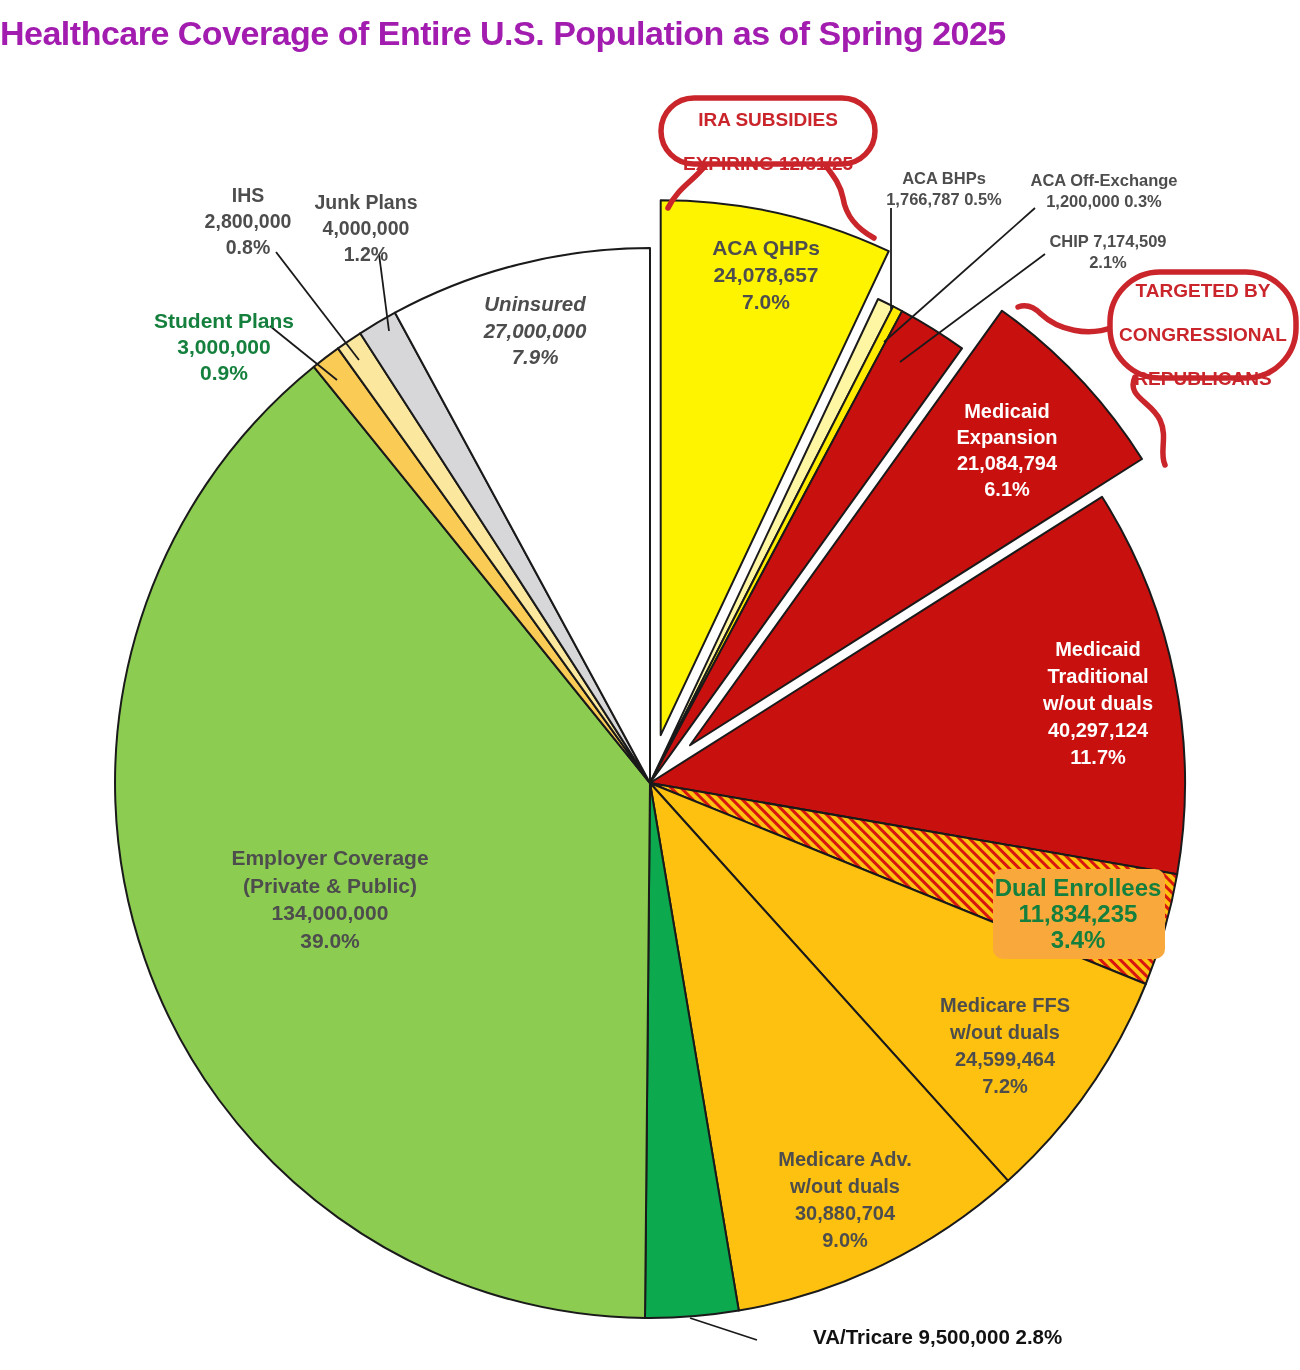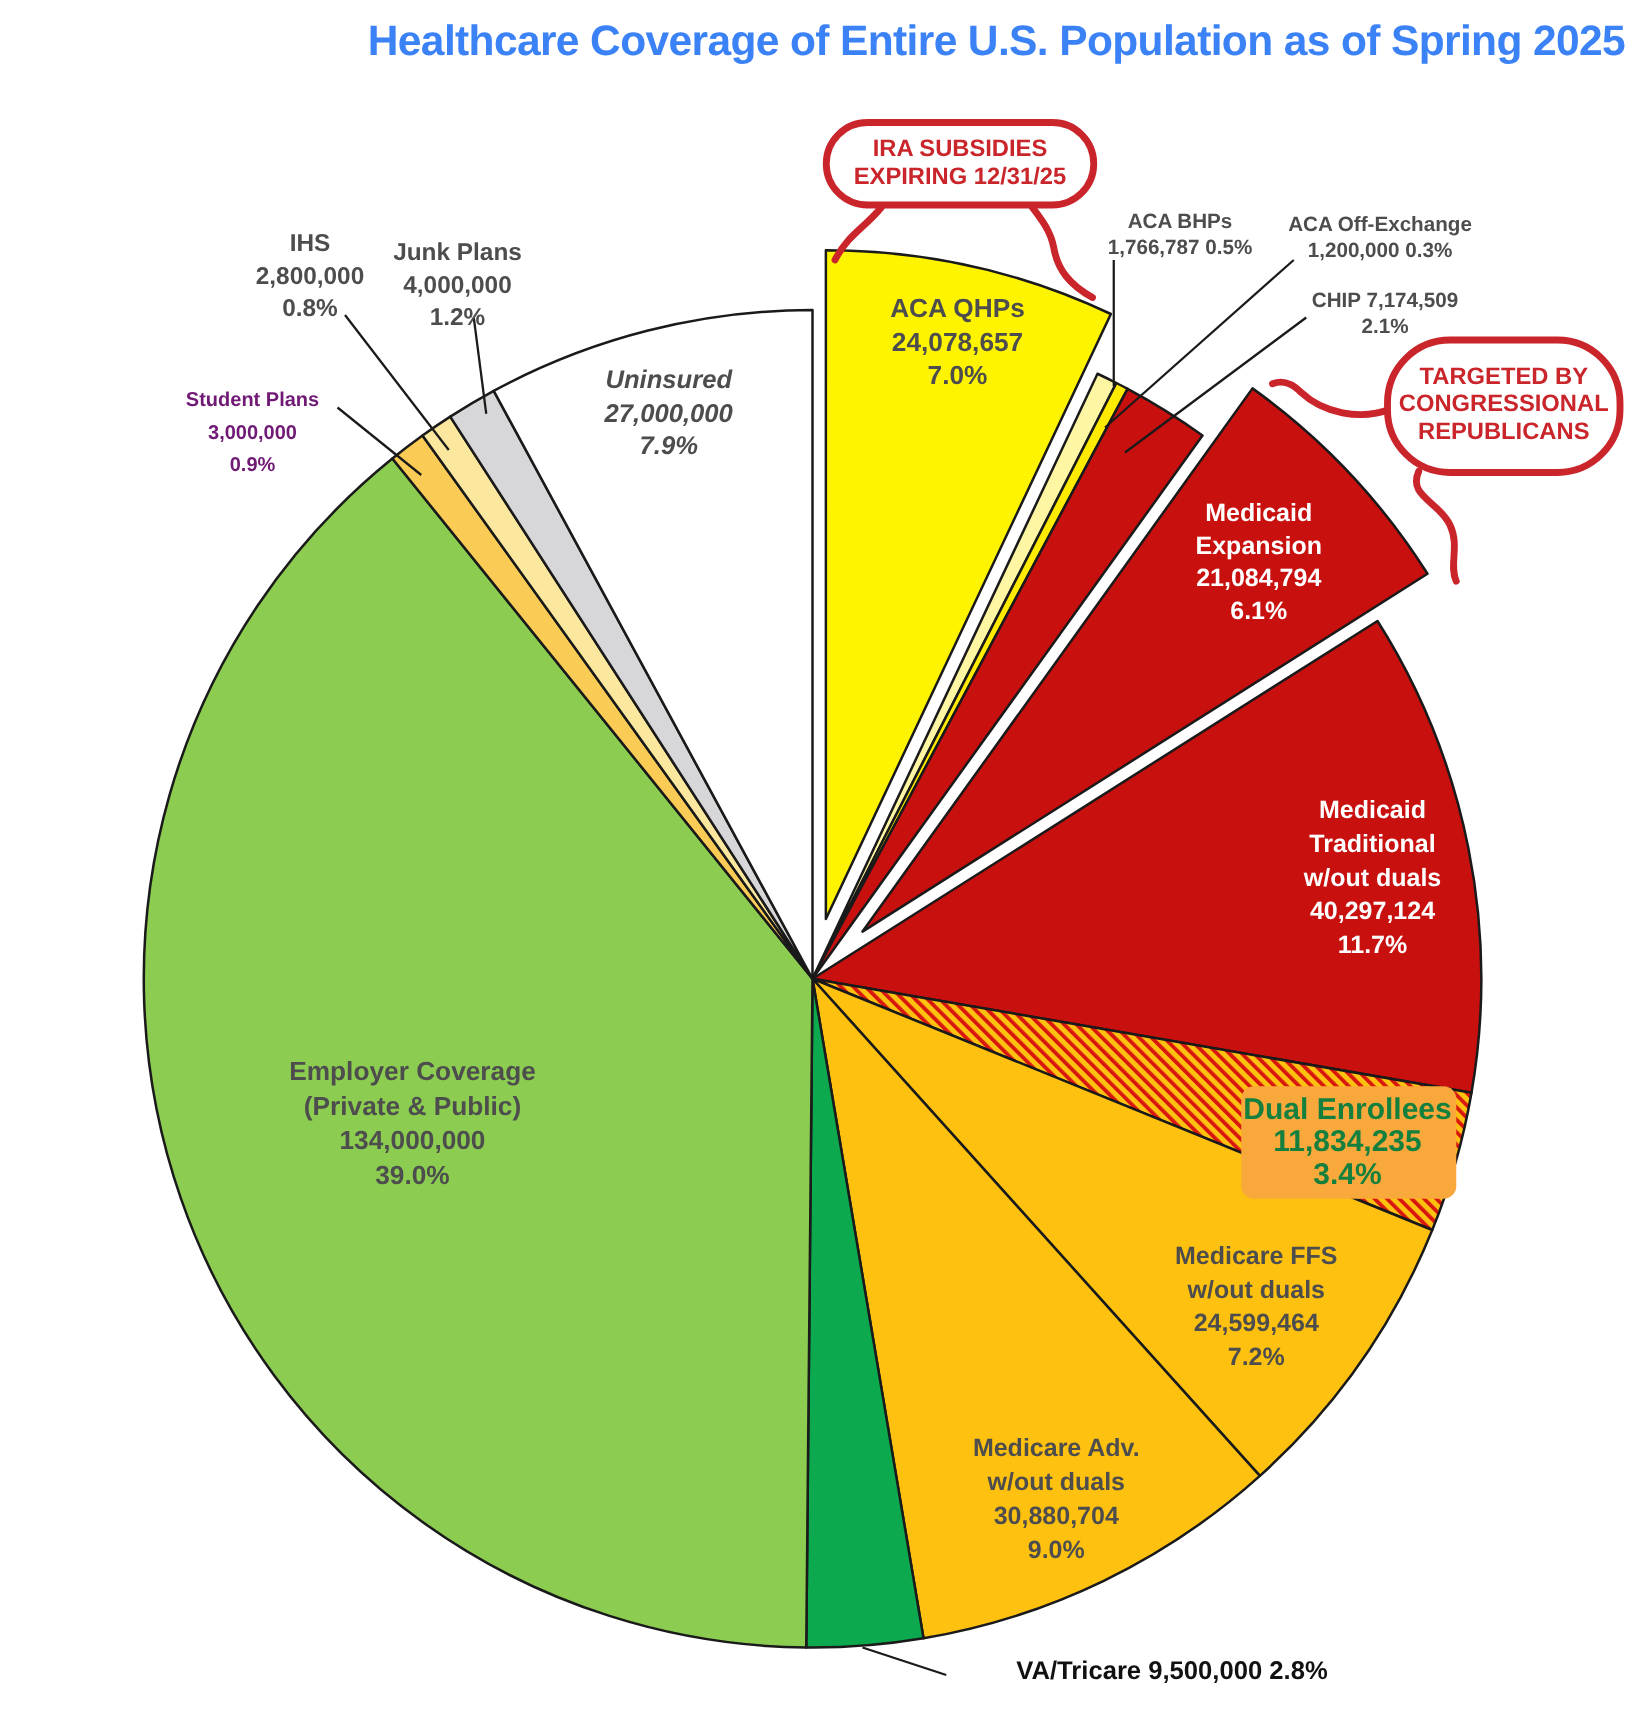--- a/index.html
+++ b/index.html
@@ -1,28 +1,28 @@
 <!DOCTYPE html>
 <html><head>
 <meta charset="utf-8">
 <style>
   html,body{margin:0;padding:0;background:#fff;}
   #stage{
     position:relative;width:1300px;height:1370px;background:#ffffff;overflow:hidden;
     font-family:"Liberation Sans", sans-serif;
   }
-  #titles{position:absolute;left:0;top:14px;width:100%;text-align:right;color:#3b82f6;}
+  #titles{position:absolute;left:0;top:14px;width:100%;text-align:left;color:#a21caf;}
   #main-title{font-size:34px;font-weight:bold;letter-spacing:-0.5px;line-height:1.15;}
   #sub-title{font-size:22px;font-weight:bold;margin-top:4px;}
   #pie-svg{position:absolute;left:0;top:0;}
   #labels-layer{position:absolute;left:0;top:0;width:100%;height:100%;pointer-events:none;}
   .pie-label{position:absolute;font-weight:bold;text-align:center;white-space:nowrap;}
   .pie-label .ln{display:block;}
   .bubble-label{position:absolute;font-weight:bold;text-align:center;white-space:nowrap;}
-  .bubble-label .ln{display:block;}
+  .bubble-label .ln{display:block;margin-top:22px;}
 </style>
 </head>
 <body>
 
 <div id="stage">
   <svg id="pie-svg" width="1300" height="1370" viewBox="0 0 1300 1370">
       <defs>
         <pattern id="hatch-dual-enrollees" width="7" height="7" patternUnits="userSpaceOnUse" patternTransform="rotate(-45)">
           <rect width="7" height="7" fill="#FEC110"></rect>
           <rect width="3" height="7" fill="#D8150F"></rect>
@@ -120,21 +120,21 @@
       </div>
       <div class="pie-label" style="left: 765px; top: 1337px; transform: translate(0px, -50%); text-align: left; color: rgb(17, 17, 17); font-size: 20.5px; line-height: 24px; margin-left: 48px;">
         <div class="ln">VA/Tricare 9,500,000 2.8%</div>
       </div>
       <div class="pie-label" style="left: 330px; top: 899px; transform: translate(-50%, -50%); color: rgb(77, 77, 77); font-size: 21px; line-height: 27.5px;">
         <div class="ln">Employer Coverage</div>
         <div class="ln">(Private &amp; Public)</div>
         <div class="ln">134,000,000</div>
         <div class="ln">39.0%</div>
       </div>
-      <div class="pie-label" style="left: 202px; top: 347px; transform: translate(-50%, -50%); color: #701a75; font-size: 16px; line-height: 26px;">
+      <div class="pie-label" style="left: 224px; top: 347px; transform: translate(-50%, -50%); color: #15803d; font-size: 21px; line-height: 26px;">
         <div class="ln">Student Plans</div>
         <div class="ln">3,000,000</div>
         <div class="ln">0.9%</div>
       </div>
       <div class="pie-label" style="left: 248px; top: 221px; transform: translate(-50%, -50%); color: rgb(77, 77, 77); font-size: 19.5px; line-height: 26px;">
         <div class="ln">IHS</div>
         <div class="ln">2,800,000</div>
         <div class="ln">0.8%</div>
       </div>
       <div class="pie-label" style="left: 366px; top: 228px; transform: translate(-50%, -50%); color: rgb(77, 77, 77); font-size: 19.5px; line-height: 26px;">

